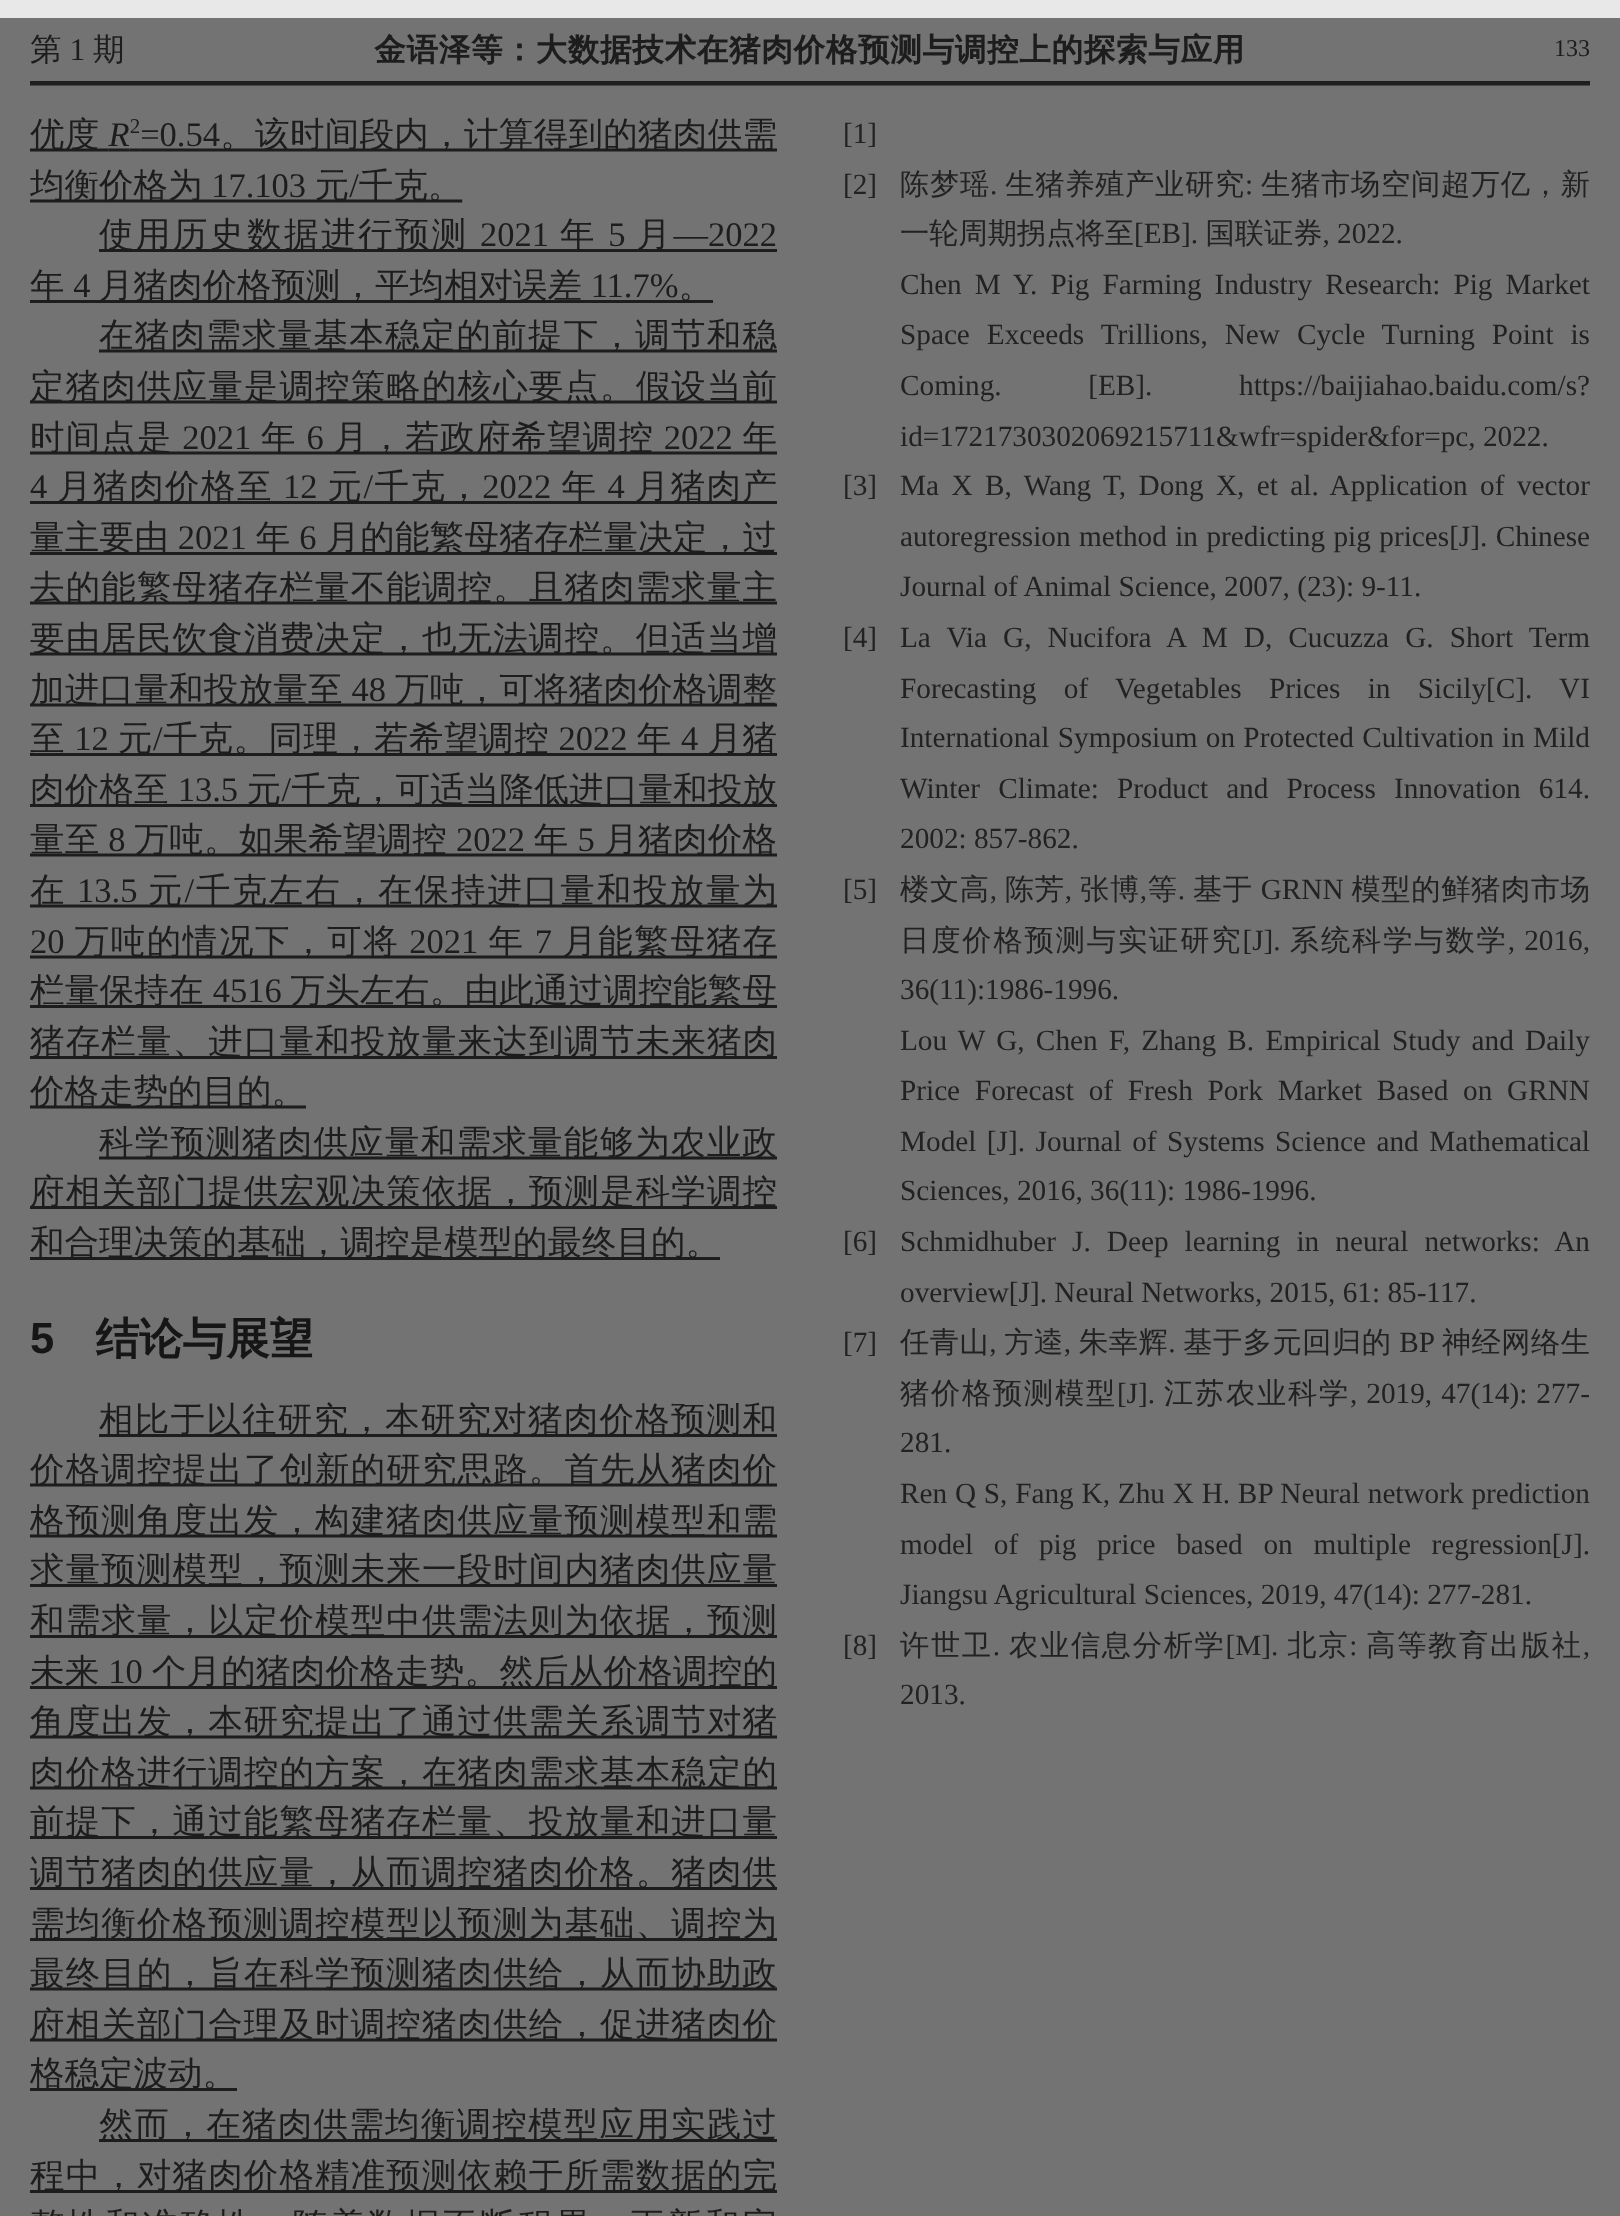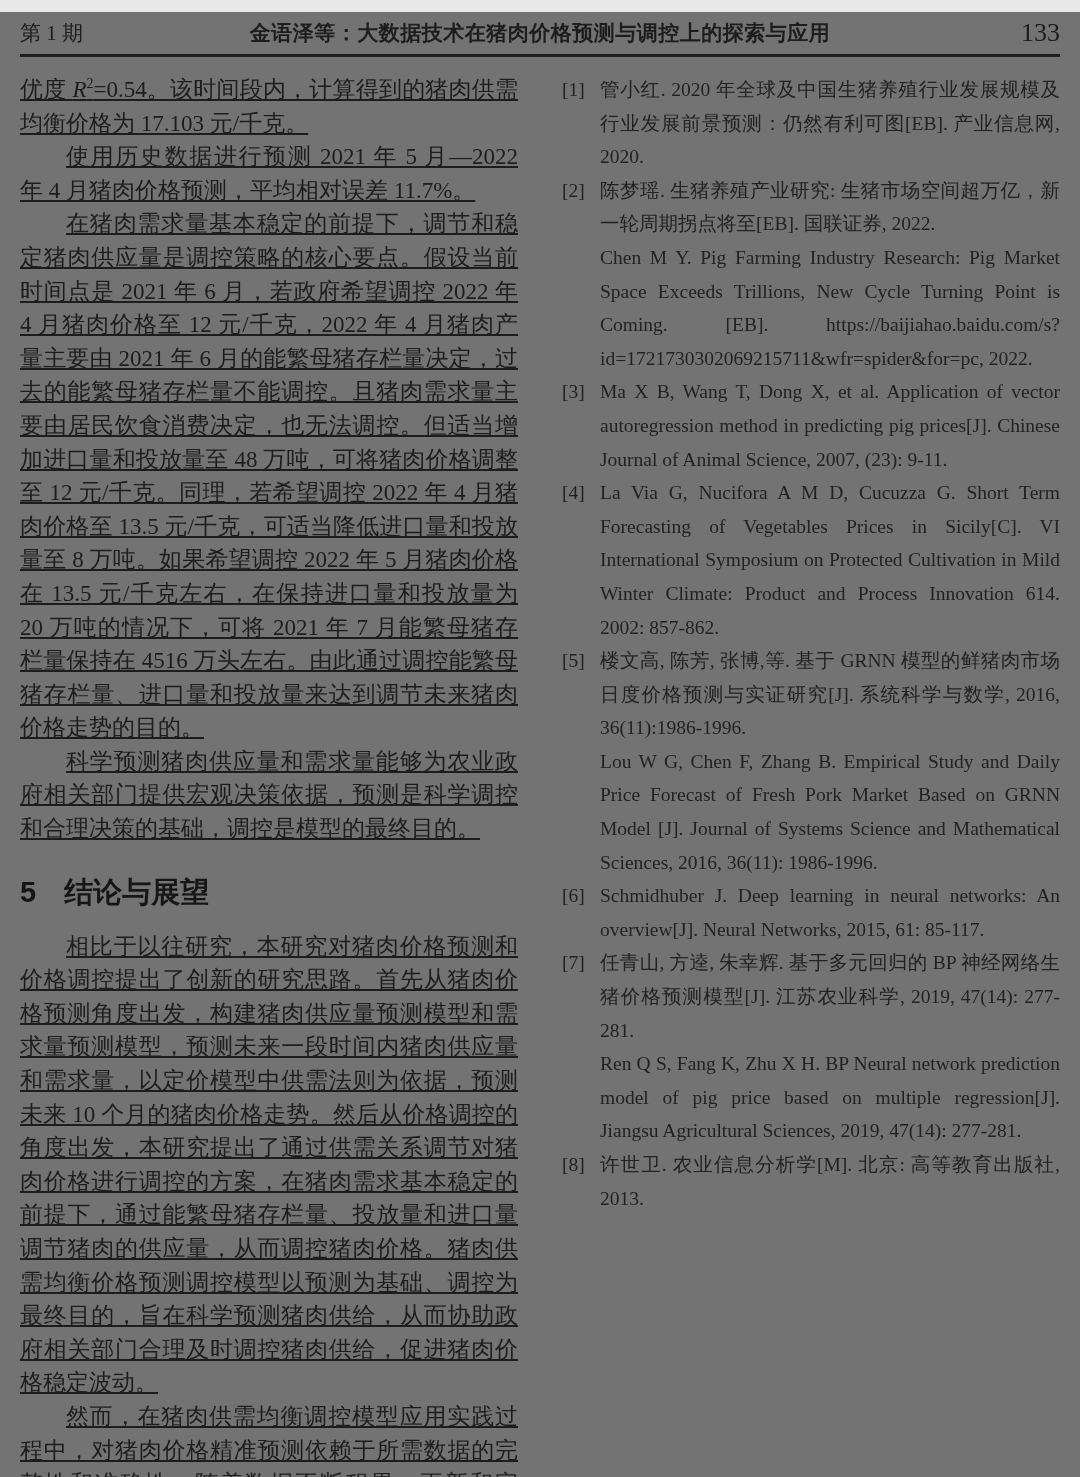--- a/index.html
+++ b/index.html
@@ -21,21 +21,21 @@
     display:flex;align-items:center;
     border-bottom:3px solid #1f1f1f;
     font-size:21px;
   }
   .issue{font-family:"Liberation Serif","DejaVu Serif",serif;}
   .running-title{
     position:absolute;left:50%;transform:translateX(-50%);
     font-family:"Liberation Sans","DejaVu Sans",sans-serif;
     font-weight:600;white-space:nowrap;letter-spacing:.5px;
   }
-  .pageno{margin-left:auto;font-size:26px;}
+  .pageno{margin-left:auto;font-size:16px;}
   
   .columns{display:flex;gap:44px;padding-top:16px;}
   .col-left{width:498px;flex:none;}
   .col-right{width:498px;flex:none;}
   
   .bp{
     margin:0;
     font-size:23px;
     line-height:33.6px;
     text-align:justify;
@@ -89,21 +89,20 @@
       <p class="bp">相比于以往研究，本研究对猪肉价格预测和价格调控提出了创新的研究思路。首先从猪肉价格预测角度出发，构建猪肉供应量预测模型和需求量预测模型，预测未来一段时间内猪肉供应量和需求量，以定价模型中供需法则为依据，预测未来 10 个月的猪肉价格走势。然后从价格调控的角度出发，本研究提出了通过供需关系调节对猪肉价格进行调控的方案，在猪肉需求基本稳定的前提下，通过能繁母猪存栏量、投放量和进口量调节猪肉的供应量，从而调控猪肉价格。猪肉供需均衡价格预测调控模型以预测为基础、调控为最终目的，旨在科学预测猪肉供给，从而协助政府相关部门合理及时调控猪肉供给，促进猪肉价格稳定波动。</p>
       <p class="bp">然而，在猪肉供需均衡调控模型应用实践过程中，对猪肉价格精准预测依赖于所需数据的完整性和准确性。随着数据不断积累、更新和完善，模型能够学习到更多数据，对未来价格的预测才能越来越精准。</p>
     </div>
 
     <div class="col-right">
       <ol class="refs">
 
         <li class="ref">
           <span class="ref-num">[1]</span>
           <div class="ref-body">
-            <div class="ref-zh">管小红. 2020 年全球及中国生猪养殖行业发展规模及行业发展前景预测：仍然有利可图[EB]. 产业信息网, 2020.</div>
           </div>
         </li>
 
         <li class="ref">
           <span class="ref-num">[2]</span>
           <div class="ref-body">
             <div class="ref-zh">陈梦瑶. 生猪养殖产业研究: 生猪市场空间超万亿，新一轮周期拐点将至[EB]. 国联证券, 2022.</div>
             <div class="ref-en">Chen M Y. Pig Farming Industry Research: Pig Market Space Exceeds Trillions, New Cycle Turning Point is Coming. [EB]. https://baijiahao.baidu.com/s?id=1721730302069215711&amp;wfr=spider&amp;for=pc, 2022.</div>
           </div>
         </li>

